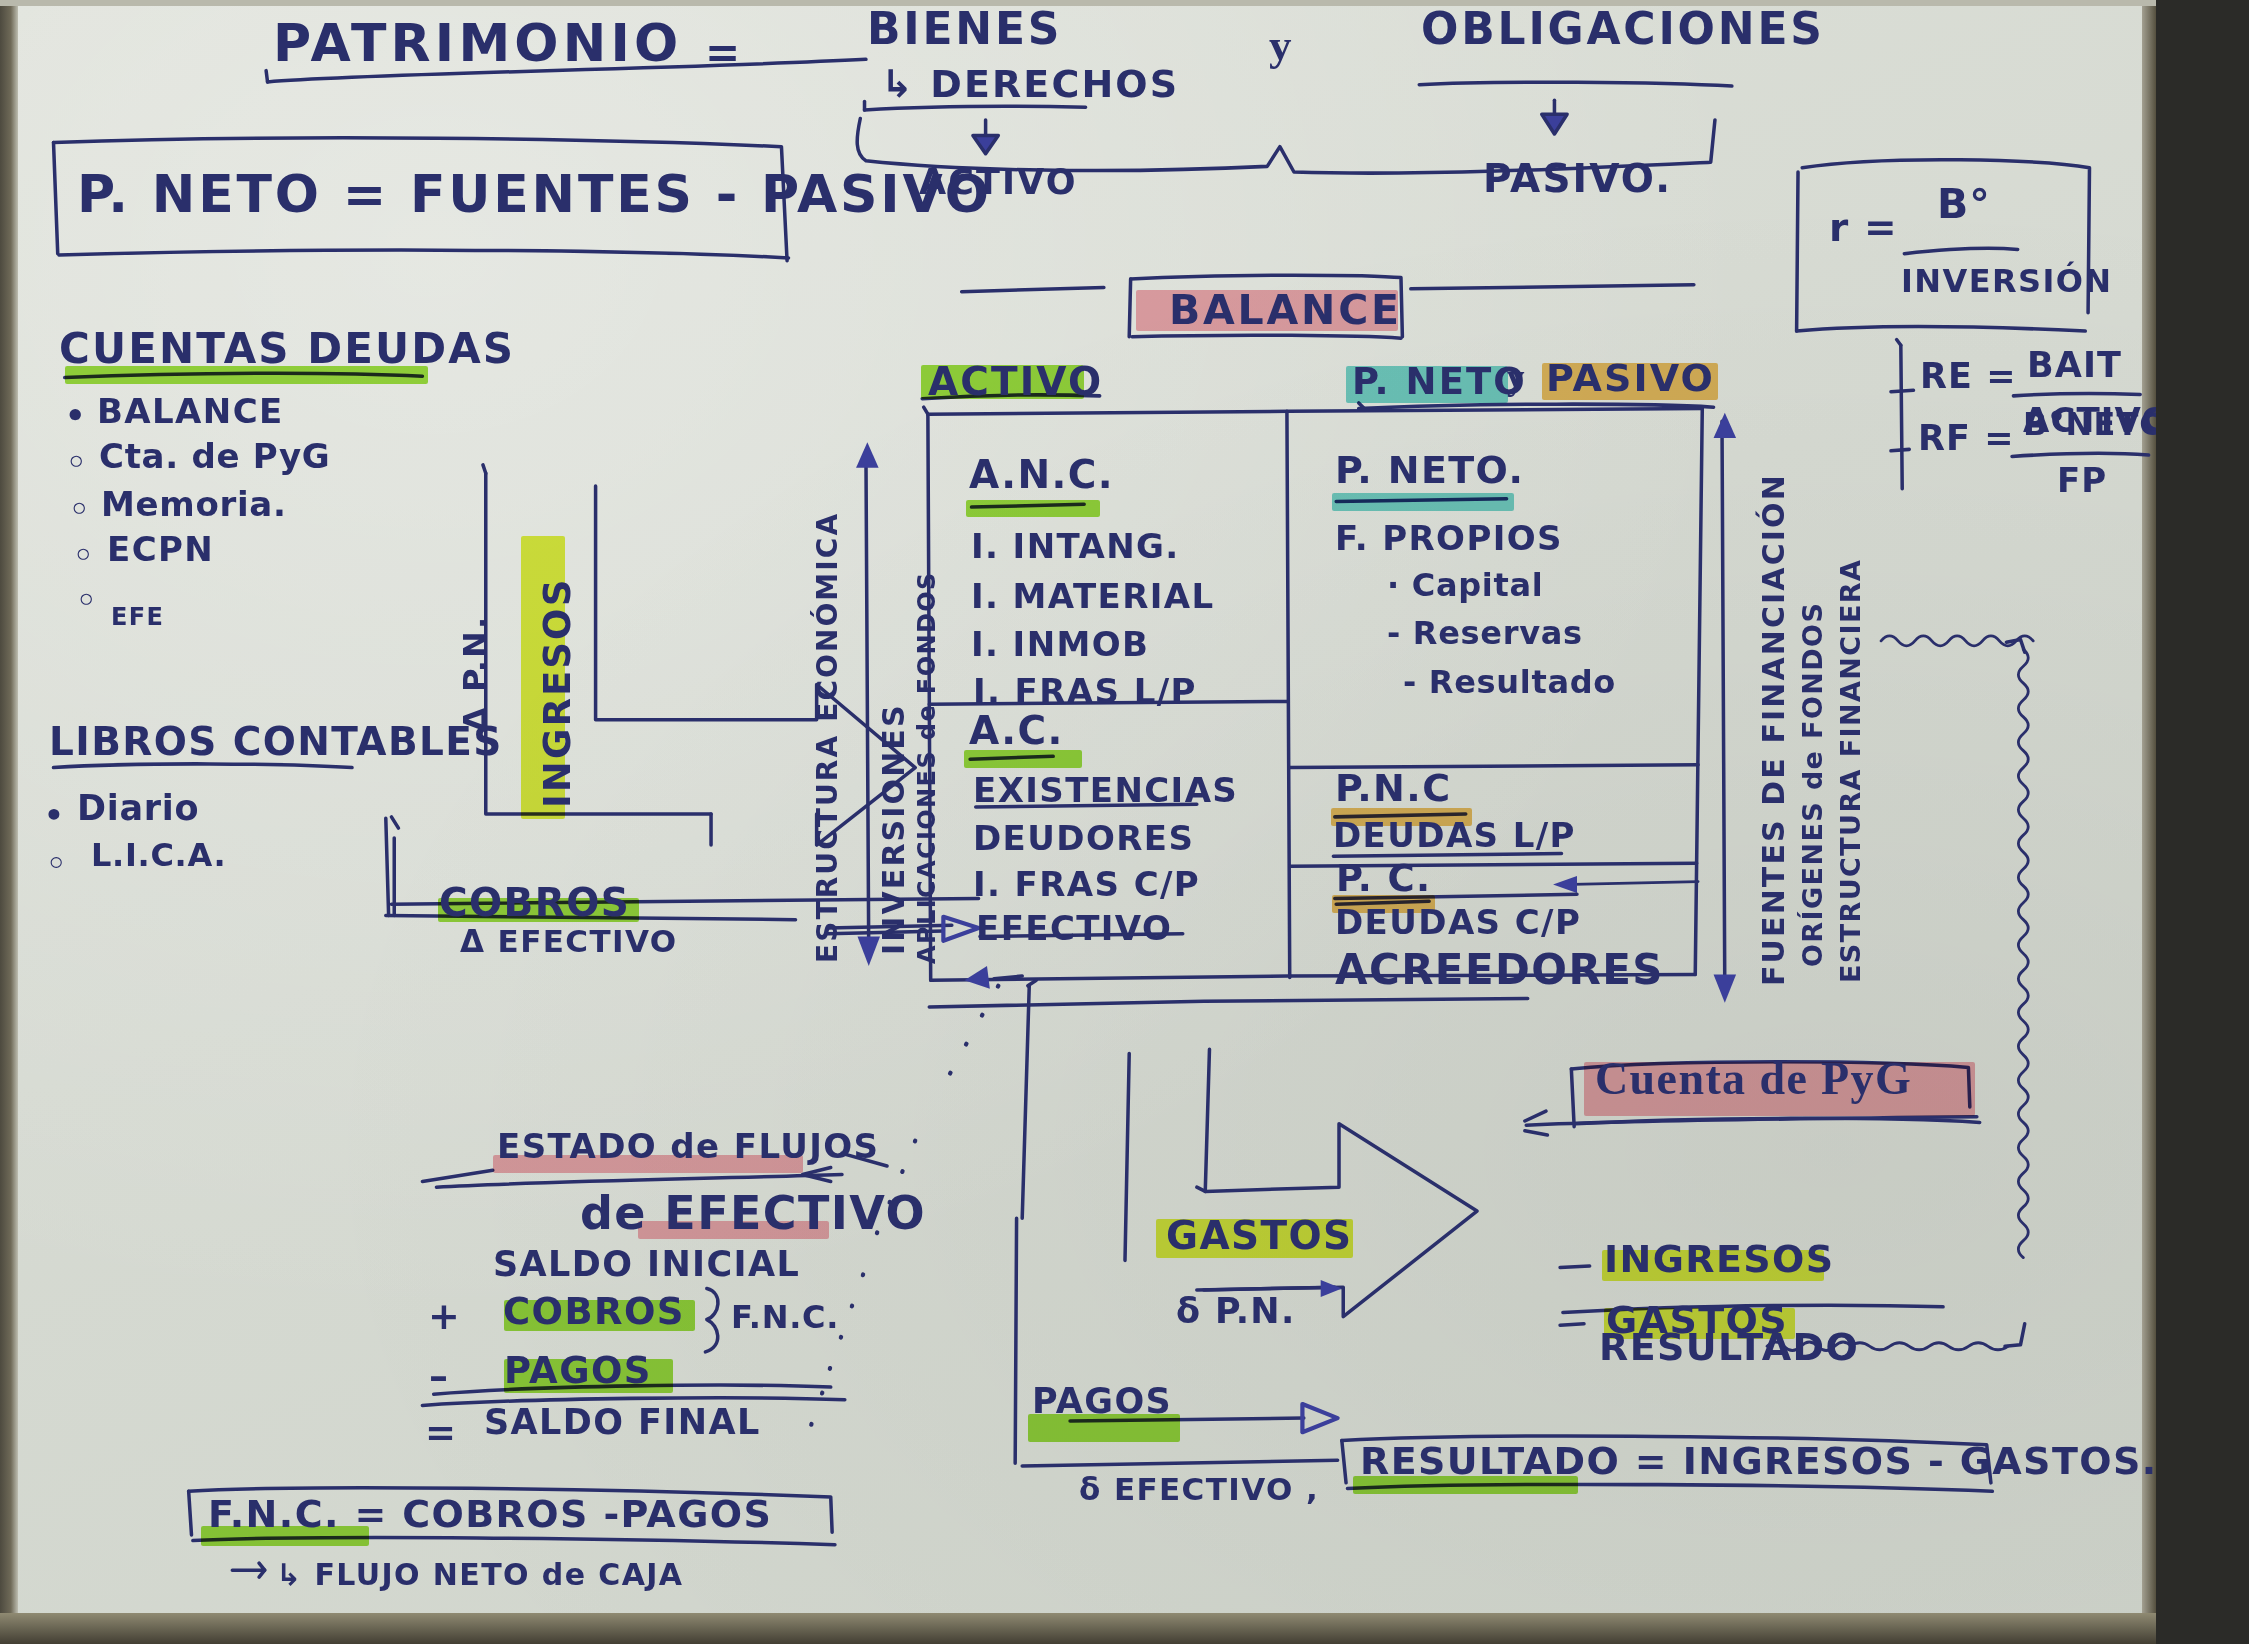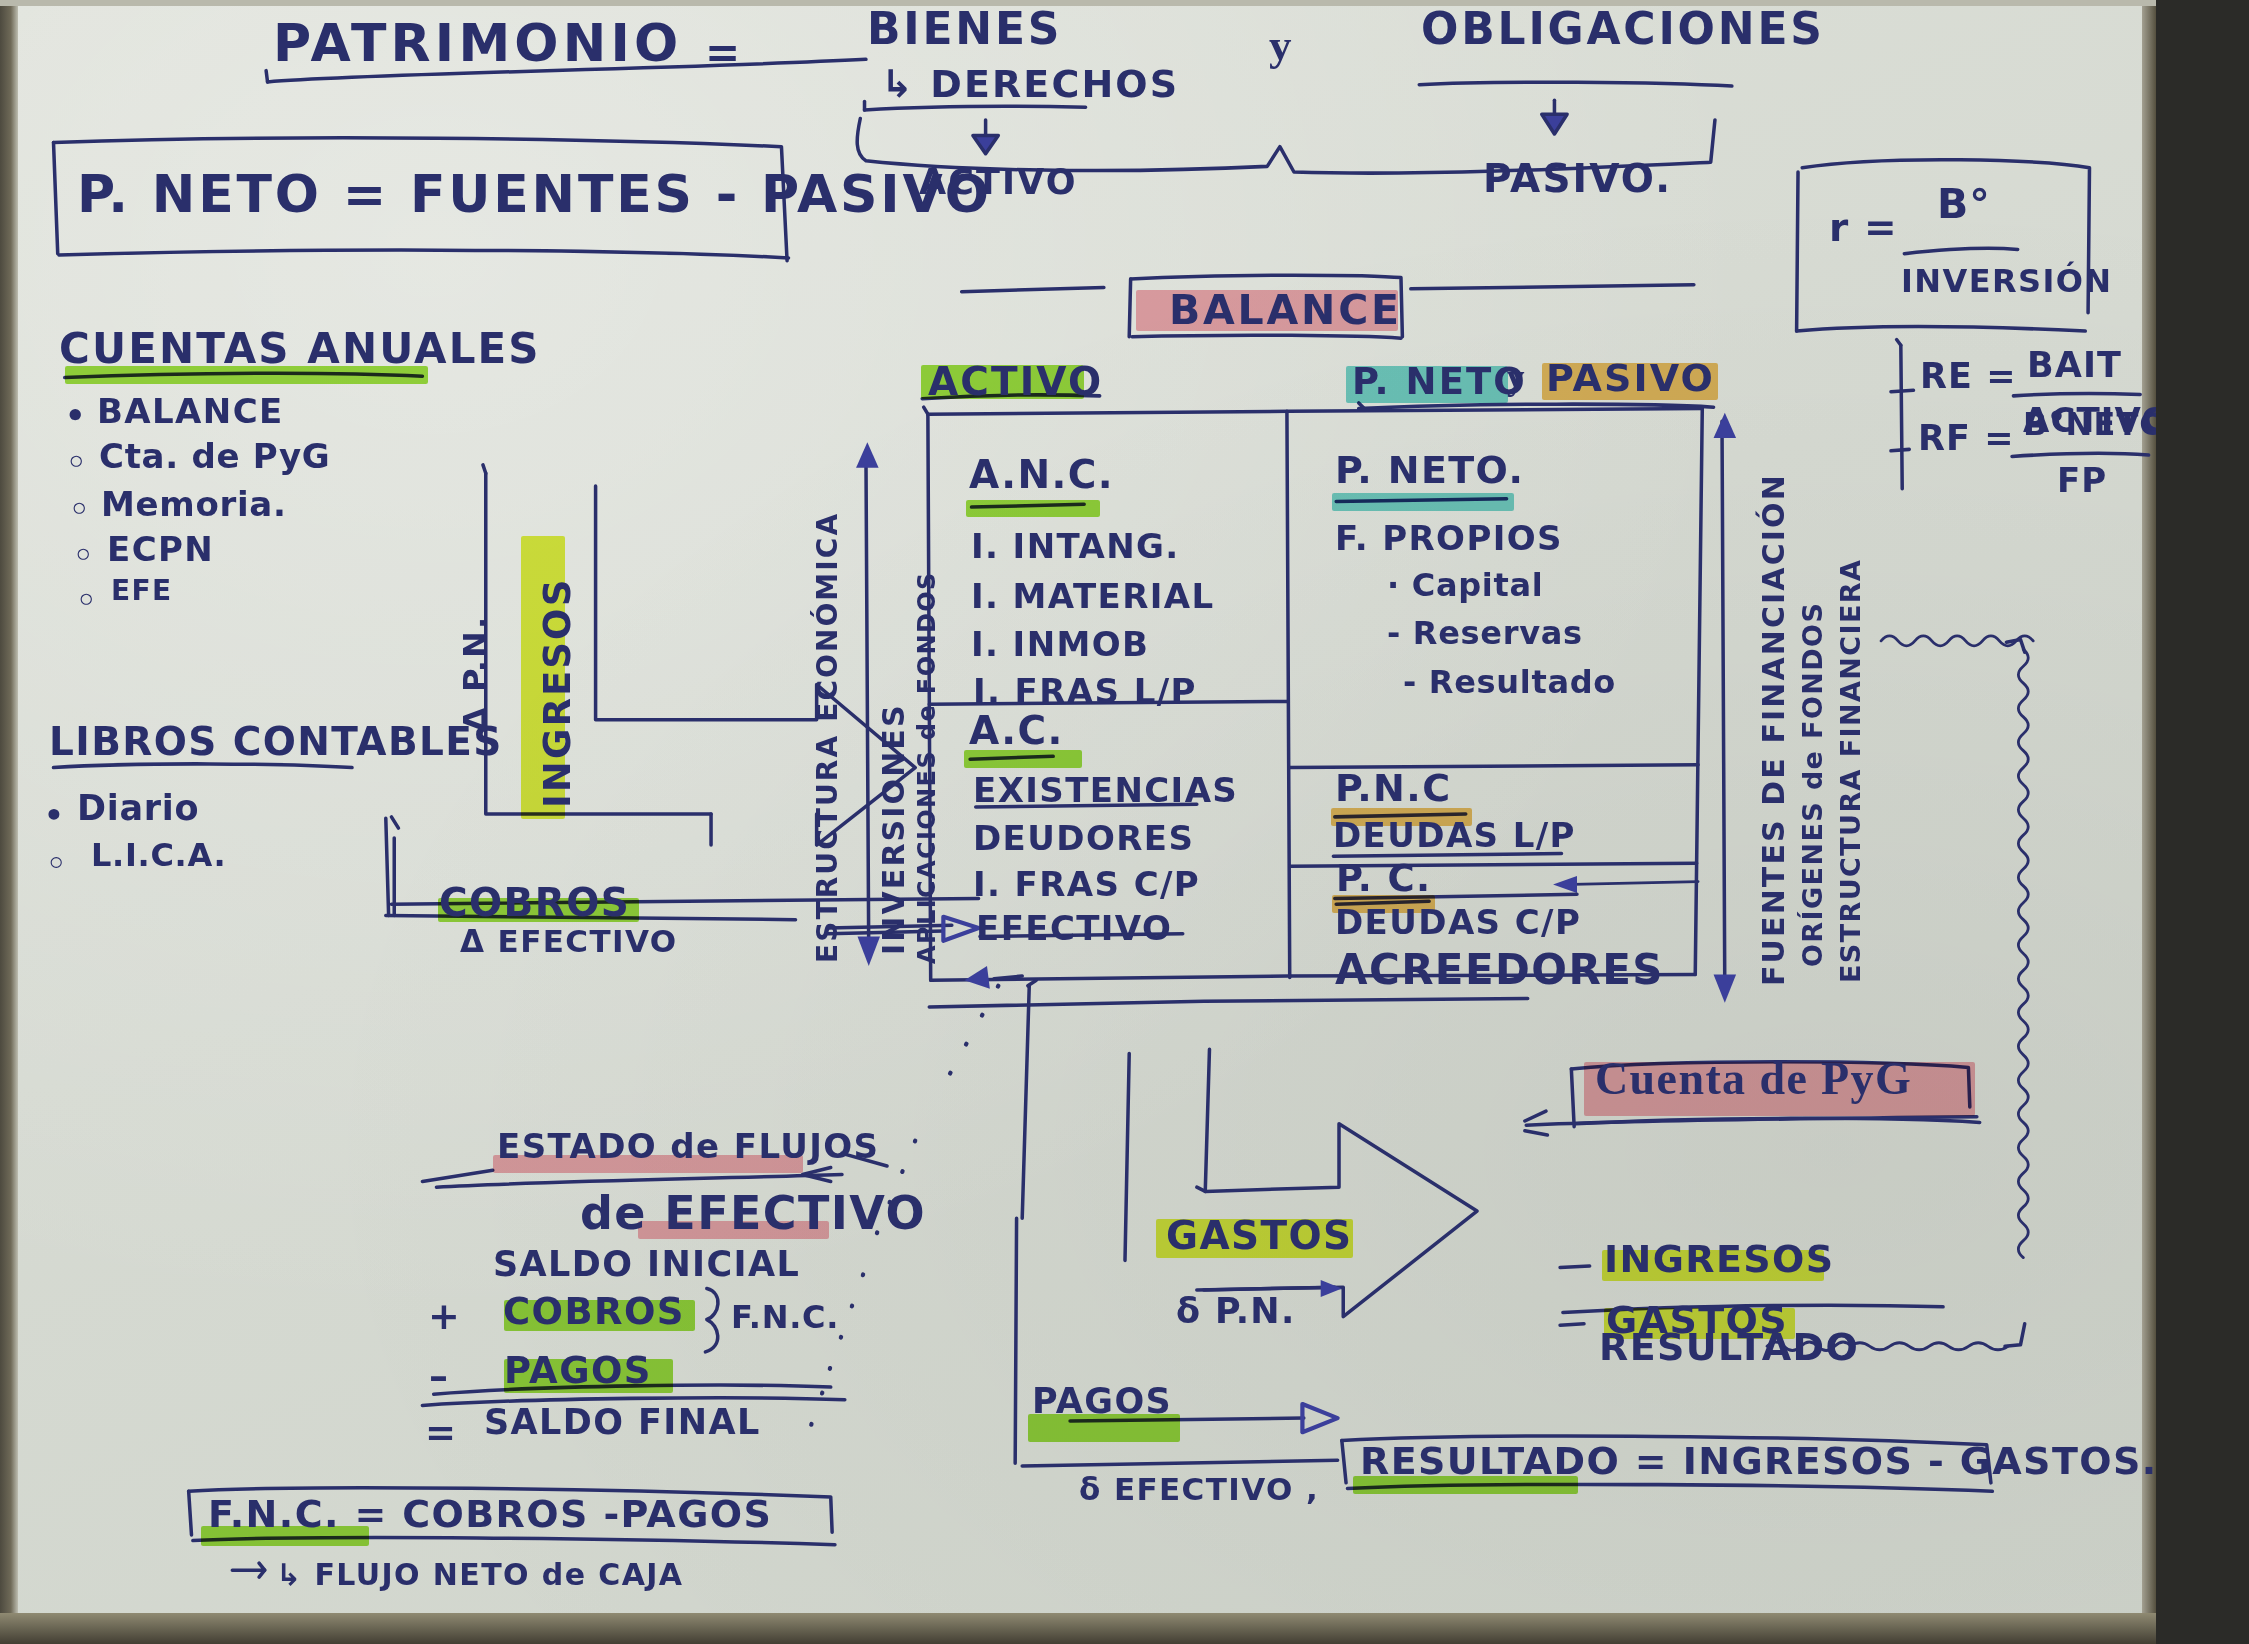--- a/index.html
+++ b/index.html
@@ -265,31 +265,31 @@
   <div class="ink hand" style="left:1901px;top:265px;font-size:32px;letter-spacing:1.4px;">INVERSIÓN</div>
 
   <div class="ink hand" style="left:1920px;top:359px;font-size:35px;">RE =</div>
   <div class="ink hand" style="left:2027px;top:348px;font-size:35px;">BAIT</div>
   <div class="ink hand" style="left:2023px;top:403px;font-size:34px;">ACTIVO</div>
 
   <div class="ink hand" style="left:1918px;top:421px;font-size:35px;">RF =</div>
   <div class="ink hand" style="left:2023px;top:408px;font-size:32px;">B°NETO</div>
   <div class="ink hand" style="left:2057px;top:463px;font-size:34px;">FP</div>
 
-  <div class="ink hand" style="left:59px;top:328px;font-size:42px;letter-spacing:2.1px;">CUENTAS ANUALES</div>
+  <div class="ink hand" style="left:59px;top:328px;font-size:42px;letter-spacing:2.1px;">CUENTAS DEUDAS</div>
   <div class="ink hand" style="left:65px;top:400px;font-size:32px;letter-spacing:1.4px;">•</div>
   <div class="ink hand" style="left:97px;top:394px;font-size:34px;letter-spacing:1.4px;">BALANCE</div>
   <div class="ink hand" style="left:66px;top:446px;font-size:32px;">◦</div>
   <div class="ink hand" style="left:99px;top:439px;font-size:34px;letter-spacing:0.7px;">Cta. de PyG</div>
   <div class="ink hand" style="left:69px;top:493px;font-size:32px;">◦</div>
   <div class="ink hand" style="left:101px;top:487px;font-size:34px;letter-spacing:0.7px;">Memoria.</div>
   <div class="ink hand" style="left:73px;top:539px;font-size:32px;">◦</div>
   <div class="ink hand" style="left:107px;top:532px;font-size:34px;letter-spacing:1.4px;">ECPN</div>
   <div class="ink hand" style="left:76px;top:584px;font-size:32px;">◦</div>
-  <div class="ink hand" style="left:111px;top:577px;font-size:28px;letter-spacing:1.4px;text-align:center;">EFE</div>
+  <div class="ink hand" style="left:111px;top:605px;font-size:24px;letter-spacing:1.4px;text-align:center;">EFE</div>
 
   <div class="ink hand" style="left:49px;top:722px;font-size:39px;letter-spacing:1.4px;">LIBROS CONTABLES</div>
   <div class="ink hand" style="left:44px;top:800px;font-size:31px;">•</div>
   <div class="ink hand" style="left:77px;top:791px;font-size:35px;letter-spacing:0.7px;">Diario</div>
   <div class="ink hand" style="left:46px;top:848px;font-size:31px;">◦</div>
   <div class="ink hand" style="left:91px;top:839px;font-size:32px;letter-spacing:0.7px;">L.I.C.A.</div>
 
   <div class="ink hand rot90" style="left:459px;top:732px;font-size:32px;letter-spacing:2.1px;">Δ P.N.</div>
   <div class="ink hand rot90" style="left:539px;top:808px;font-size:37px;letter-spacing:2.1px;">INGRESOS</div>
   <div class="ink hand" style="left:439px;top:883px;font-size:39px;letter-spacing:1.4px;">COBROS</div>

